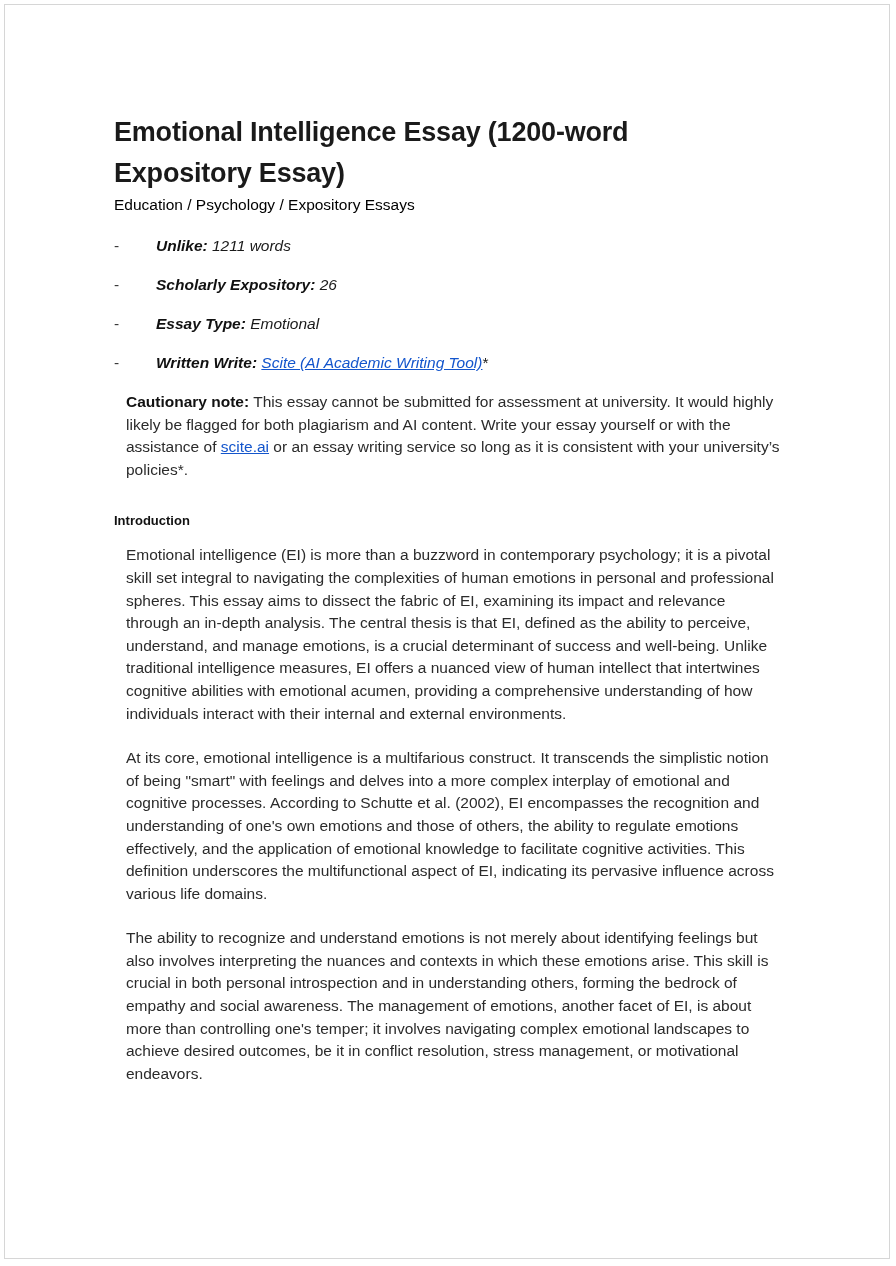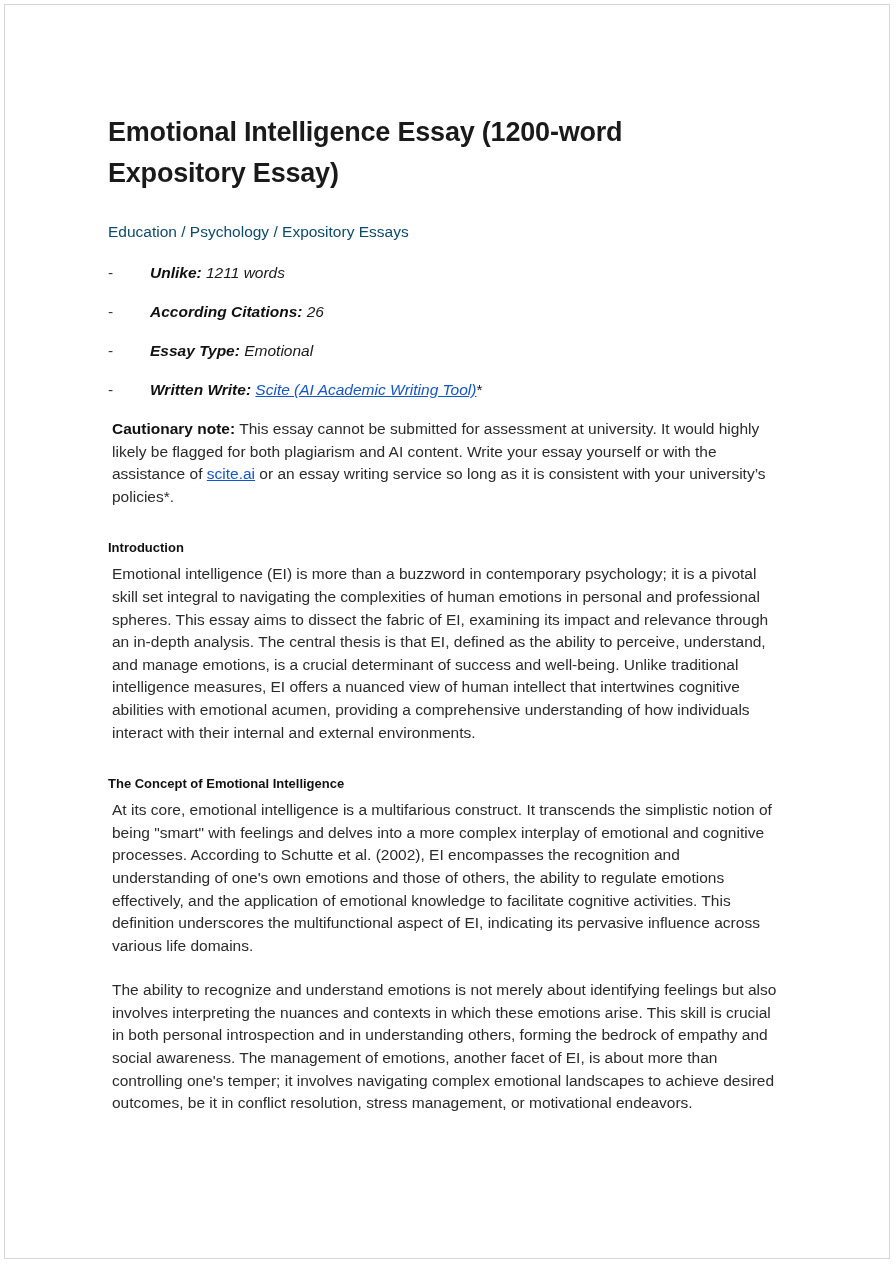--- a/index.html
+++ b/index.html
@@ -24,38 +24,37 @@
     left: 4px;
     top: 4px;
     width: 886px;
     height: 1255px;
     border: 1px solid #d6d6d6;
     box-sizing: border-box;
     pointer-events: none;
   }
   .content {
     position: absolute;
-    left: 108px;
+    left: 114px;
     top: 112px;
     width: 678px;
   }
   .doc-title {
     font-size: 27px;
     line-height: 41px;
     font-weight: bold;
     color: #1a1a1a;
     letter-spacing: -0.2px;
     margin: 0 0 0 0;
     max-width: 600px;
   }
   .breadcrumb {
     font-size: 15.5px;
     line-height: 22px;
-    color: #0c4a6e;
-    margin-top: 27px;
+    color: #000000;
   }
   .meta-list {
     margin-top: 19px;
   }
   .meta-item {
     display: flex;
     align-items: flex-start;
     font-size: 15.5px;
     line-height: 22px;
     color: #1a1a1a;
@@ -90,21 +89,21 @@
   }
   .asterisk {
     font-style: normal;
     color: #1a1a1a;
     text-decoration: none;
   }
   p.body-text {
     font-size: 15.5px;
     line-height: 22.6px;
     color: #2b2b2b;
-    margin: 4px;
+    margin: 12px;
   }
   .caution {
     margin-top: 22px;
   }
   .caution strong {
     color: #111111;
     font-weight: bold;
   }
   h2.section-head {
     font-size: 13px;
@@ -140,21 +139,21 @@
           <span class="meta-label">Unlike:</span>
           <span class="meta-value">
             <span>1211 words</span>
           </span>
         </span>
       </div>
 
       <div class="meta-item">
         <span class="meta-dash">-</span>
         <span class="meta-body">
-          <span class="meta-label">According Citations:</span>
+          <span class="meta-label">Scholarly Expository:</span>
           <span class="meta-value">
             <span>26</span>
           </span>
         </span>
       </div>
 
       <div class="meta-item">
         <span class="meta-dash">-</span>
         <span class="meta-body">
           <span class="meta-label">Essay Type:</span>
@@ -174,18 +173,17 @@
         </span>
       </div>
 
     </div>
 
     <p class="body-text caution"><strong>Cautionary note:</strong><span> This essay cannot be submitted for assessment at university. It would highly likely be flagged for both plagiarism and AI content. Write your essay yourself or with the assistance of </span><a class="doclink" href="#">scite.ai</a><span> or an essay writing service so long as it is consistent with your university’s policies*.</span></p>
 
     <h2 class="section-head">Introduction</h2>
     <p class="body-text para">Emotional intelligence (EI) is more than a buzzword in contemporary psychology; it is a pivotal skill set integral to navigating the complexities of human emotions in personal and professional spheres. This essay aims to dissect the fabric of EI, examining its impact and relevance through an in-depth analysis. The central thesis is that EI, defined as the ability to perceive, understand, and manage emotions, is a crucial determinant of success and well-being. Unlike traditional intelligence measures, EI offers a nuanced view of human intellect that intertwines cognitive abilities with emotional acumen, providing a comprehensive understanding of how individuals interact with their internal and external environments.</p>
 
-    <h2 class="section-head">The Concept of Emotional Intelligence</h2>
     <p class="body-text para">At its core, emotional intelligence is a multifarious construct. It transcends the simplistic notion of being "smart" with feelings and delves into a more complex interplay of emotional and cognitive processes. According to Schutte et al. (2002), EI encompasses the recognition and understanding of one's own emotions and those of others, the ability to regulate emotions effectively, and the application of emotional knowledge to facilitate cognitive activities. This definition underscores the multifunctional aspect of EI, indicating its pervasive influence across various life domains.</p>
     <p class="body-text para">The ability to recognize and understand emotions is not merely about identifying feelings but also involves interpreting the nuances and contexts in which these emotions arise. This skill is crucial in both personal introspection and in understanding others, forming the bedrock of empathy and social awareness. The management of emotions, another facet of EI, is about more than controlling one's temper; it involves navigating complex emotional landscapes to achieve desired outcomes, be it in conflict resolution, stress management, or motivational endeavors.</p>
 
   </div>
 </div>
 
 </body></html>

